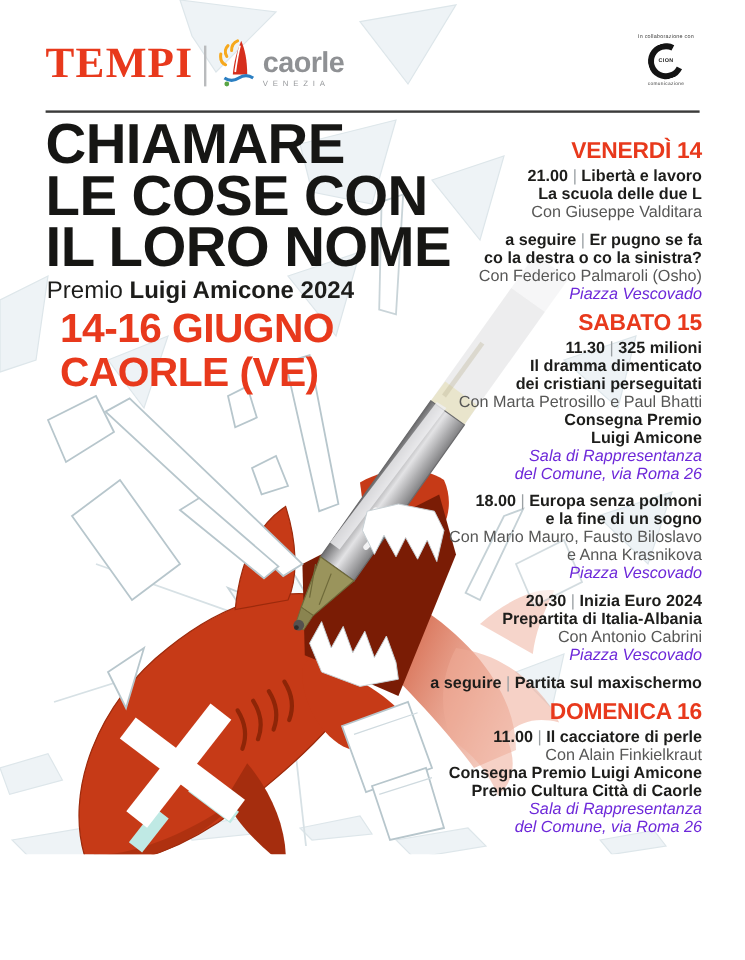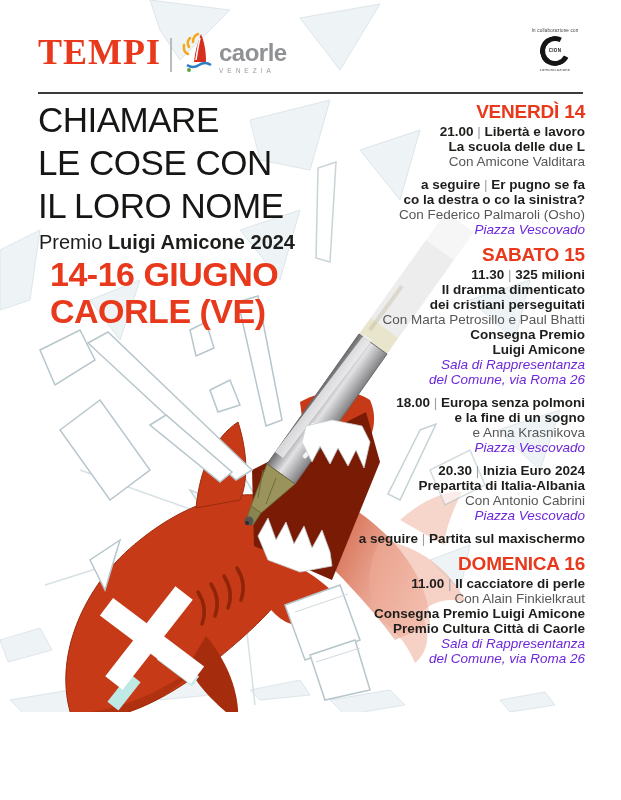--- a/index.html
+++ b/index.html
@@ -22,32 +22,32 @@
   .collab-label{font-size:4.5px; color:#3c3c3b; letter-spacing:.2px;}
   .ring-wrap{position:relative; width:30px; height:30px; margin:3px auto 1px;}
   .ring{width:20px; height:20px; border:5px solid #141414; border-radius:50%;
         border-right-color:transparent; transform:rotate(-18deg);}
   .ring-text{position:absolute; left:0; top:12px; width:30px; text-align:center;
              font-size:4.5px; font-weight:bold; color:#222; letter-spacing:.3px;}
   .collab-sub{font-size:4px; color:#3c3c3b; letter-spacing:.3px;}
   .hdr-rule{left:38px; right:38px; top:92px; border-top:2.5px solid #3b3b3a;}
 
   
-  .title{left:38px; top:98px; font-weight:normal; font-size:35px; line-height:43px;
+  .title{left:38px; top:98px; font-weight:bold; font-size:47px; line-height:43px;
          letter-spacing:-0.5px; color:#161614;}
   .premio{left:39px; top:231px; font-size:20px; color:#1d1d1b;}
   .premio b{font-weight:bold;}
   .dates{left:50px; top:256px; font-weight:bold; font-size:34px; line-height:37px;
          letter-spacing:-0.5px; color:var(--accent,#e8391c);}
 
   
   .program{right:36px; top:101px; width:272px; text-align:right;}
   .day-title{margin:7px 0 2px; font-size:19px; line-height:21px; font-weight:bold;
              color:var(--accent,#e8391c); letter-spacing:-0.2px;}
-  .day:first-child .day-title{margin-top:0;}
+  .day:first-child .day-title{margin-top:15px;}
   .line{font-size:13.5px; line-height:15px; color:#1d1d1b;}
   .line.bold{font-weight:bold;}
   .line.gray{color:#575756;}
   .line.italic{font-style:italic; color:#6d28d9;}
   .line .pipe{color:#9aa0a3; font-weight:normal;}
   .gap{height:8px;}
 
   
   .ftr-rule{left:38px; right:38px; top:736px; border-top:2px solid #3b3b3a;}
   .ftr-text{right:38px; top:745px; font-size:16px; color:#1d1d1b;margin-top:38px;}
@@ -234,40 +234,41 @@
   <div class="layer dates">
     <div>14-16 GIUGNO</div>
     <div>CAORLE (VE)</div>
   </div>
 
   <div class="layer program">
       <section class="day">
         <h2 class="day-title">VENERDÌ 14</h2>
         <div class="line time"><b>21.00</b><span class="pipe"> | </span><b>Libertà e lavoro</b></div>
         <div class="line bold">La scuola delle due L</div>
-        <div class="line gray">Con Amicone Valditara</div>
+        <div class="line gray">Con Giuseppe Valditara</div>
         <div class="gap"></div>
         <div class="line time"><b>a seguire</b><span class="pipe"> | </span><b>Er pugno se fa</b></div>
         <div class="line bold">co la destra o co la sinistra?</div>
         <div class="line gray">Con Federico Palmaroli (Osho)</div>
         <div class="line italic">Piazza Vescovado</div>
       </section>
       <section class="day">
         <h2 class="day-title">SABATO 15</h2>
         <div class="line time"><b>11.30</b><span class="pipe"> | </span><b>325 milioni</b></div>
         <div class="line bold">Il dramma dimenticato</div>
         <div class="line bold">dei cristiani perseguitati</div>
         <div class="line gray">Con Marta Petrosillo e Paul Bhatti</div>
         <div class="line bold">Consegna Premio</div>
         <div class="line bold">Luigi Amicone</div>
         <div class="line italic">Sala di Rappresentanza</div>
         <div class="line italic">del Comune, via Roma 26</div>
         <div class="gap"></div>
         <div class="line time"><b>18.00</b><span class="pipe"> | </span><b>Europa senza polmoni</b></div>
         <div class="line bold">e la fine di un sogno</div>
+        <div class="line gray">Con Mario Mauro, Fausto Biloslavo</div>
         <div class="line gray">e Anna Krasnikova</div>
         <div class="line italic">Piazza Vescovado</div>
         <div class="gap"></div>
         <div class="line time"><b>20.30</b><span class="pipe"> | </span><b>Inizia Euro 2024</b></div>
         <div class="line bold">Prepartita di Italia-Albania</div>
         <div class="line gray">Con Antonio Cabrini</div>
         <div class="line italic">Piazza Vescovado</div>
         <div class="gap"></div>
         <div class="line time"><b>a seguire</b><span class="pipe"> | </span><b>Partita sul maxischermo</b></div>
       </section>

